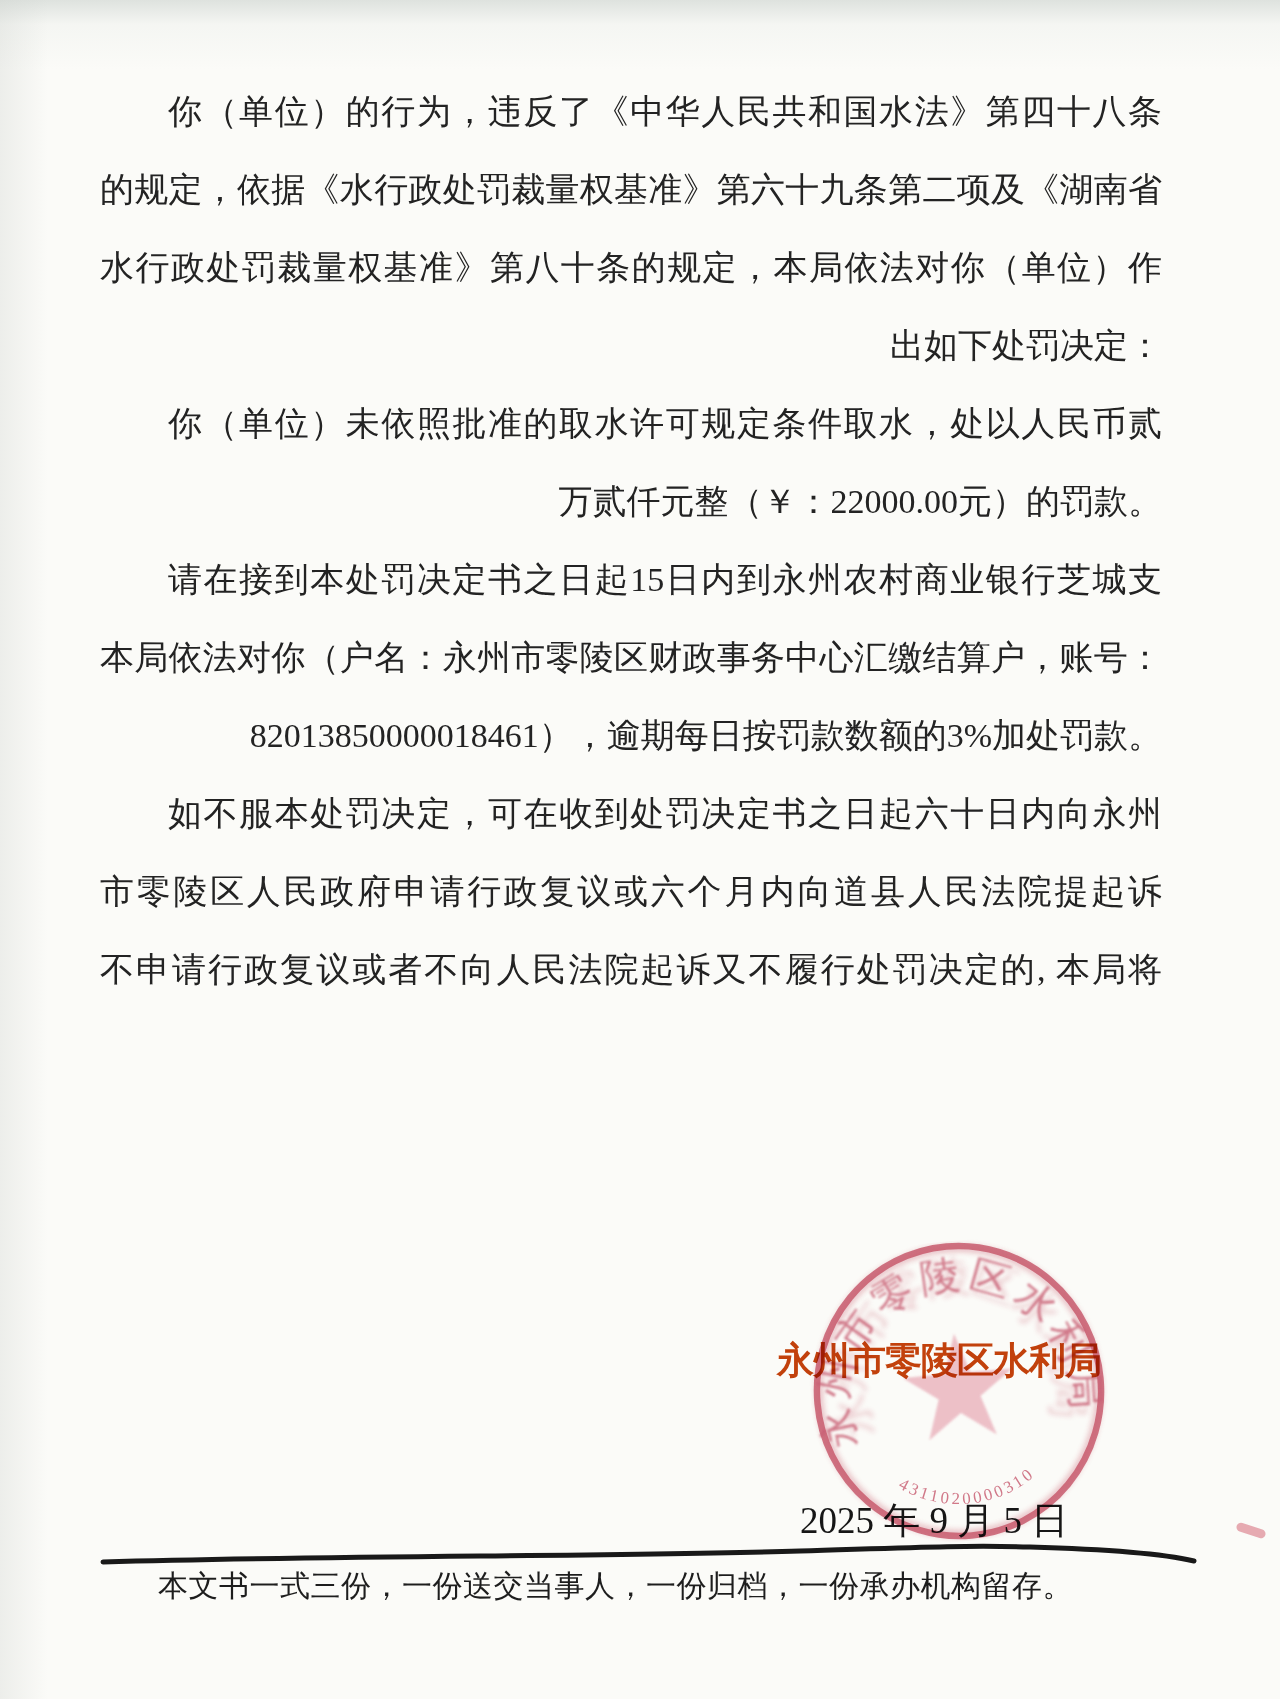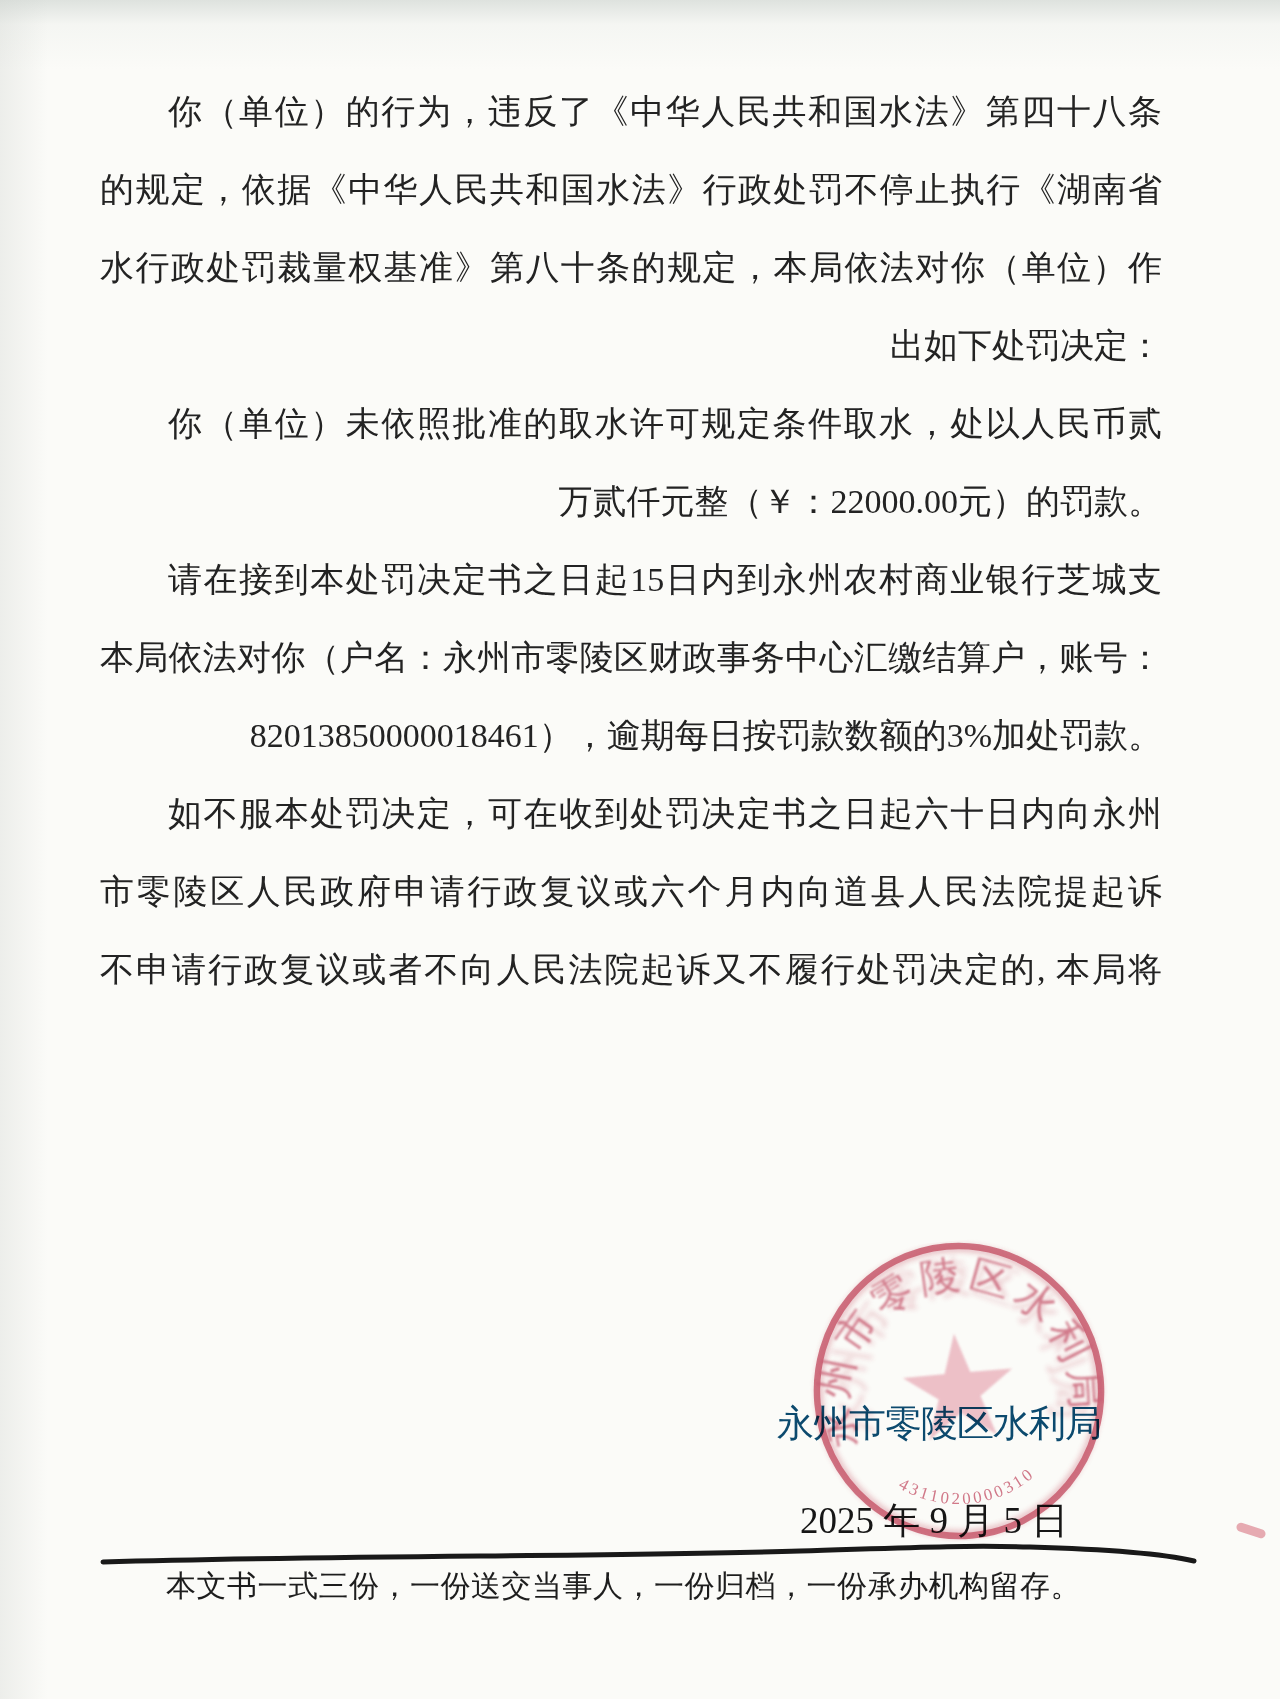--- a/index.html
+++ b/index.html
@@ -21,53 +21,53 @@
     pointer-events:none;
   }
   .body-text{
     position:absolute; left:100px; top:73px; width:1062px;
     font-size:34px; line-height:78px; color:#232323;
   }
   .bline{ text-align:right; }
   .bline.fill{ text-align:justify; text-align-last:justify; }
   .bline.indent{ text-indent:68px; }
   .agency{
-    position:absolute; left:777px; top:1399px;
-    font-size:37px; letter-spacing:-1px; color:#0c4a6e; white-space:nowrap; z-index:3;
+    position:absolute; left:777px; top:1336px;
+    font-size:37px; letter-spacing:-1px; color:#c2410c; white-space:nowrap; z-index:3;font-weight:bold;
   }
   .date{
     position:absolute; left:800px; top:1496px;
     font-size:37px; color:#161616; white-space:nowrap; z-index:3;
   }
   .stamp{
     position:absolute; left:810px; top:1241px; width:298px; height:300px;
     transform:rotate(-5deg); mix-blend-mode:multiply; opacity:.93; z-index:4;
     pointer-events:none;
   }
   .footer-line{
     position:absolute; left:0; top:1535px; width:1280px; height:45px; z-index:2;
   }
   .footer-note{
-    position:absolute; left:166px; top:1566px;
+    position:absolute; left:158px; top:1566px;
     font-size:30px; letter-spacing:.5px; color:#1d1d1d; white-space:nowrap;
   }
   .smudge{
     position:absolute; left:1236px; top:1526px; width:30px; height:9px;
     background:rgba(205,70,90,.45); border-radius:5px; transform:rotate(18deg);
   }
 </style>
 </head>
 <body>
 
 <div class="page">
 
   <div class="body-text">
 
   <div class="bline indent fill">你（单位）的行为，违反了《中华人民共和国水法》第四十八条</div>
-      <div class="bline fill">的规定，依据《中华人民共和国水法》行政处罚不停止执行《湖南省</div>
+      <div class="bline fill">的规定，依据《水行政处罚裁量权基准》第六十九条第二项及《湖南省</div>
       <div class="bline fill">水行政处罚裁量权基准》第八十条的规定，本局依法对你（单位）作</div>
       <div class="bline">出如下处罚决定：</div>
       <div class="bline indent fill">你（单位）未依照批准的取水许可规定条件取水，处以人民币贰</div>
       <div class="bline">万贰仟元整（￥：22000.00元）的罚款。</div>
       <div class="bline indent fill">请在接到本处罚决定书之日起15日内到永州农村商业银行芝城支</div>
       <div class="bline fill">本局依法对你（户名：永州市零陵区财政事务中心汇缴结算户，账号：</div>
       <div class="bline">82013850000018461），逾期每日按罚款数额的3%加处罚款。</div>
       <div class="bline indent fill">如不服本处罚决定，可在收到处罚决定书之日起六十日内向永州</div>
       <div class="bline fill">市零陵区人民政府申请行政复议或六个月内向道县人民法院提起诉</div>
       <div class="bline fill">不申请行政复议或者不向人民法院起诉又不履行处罚决定的, 本局将</div>

